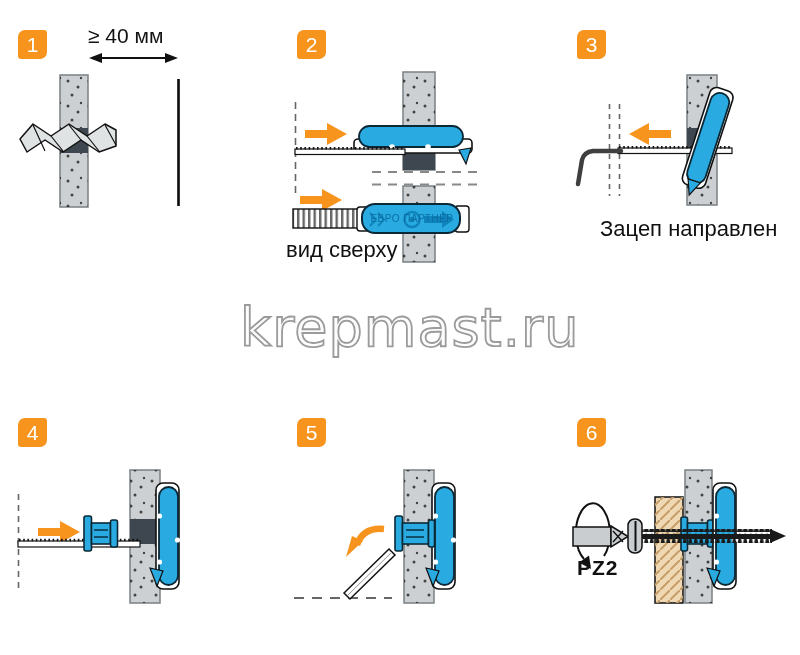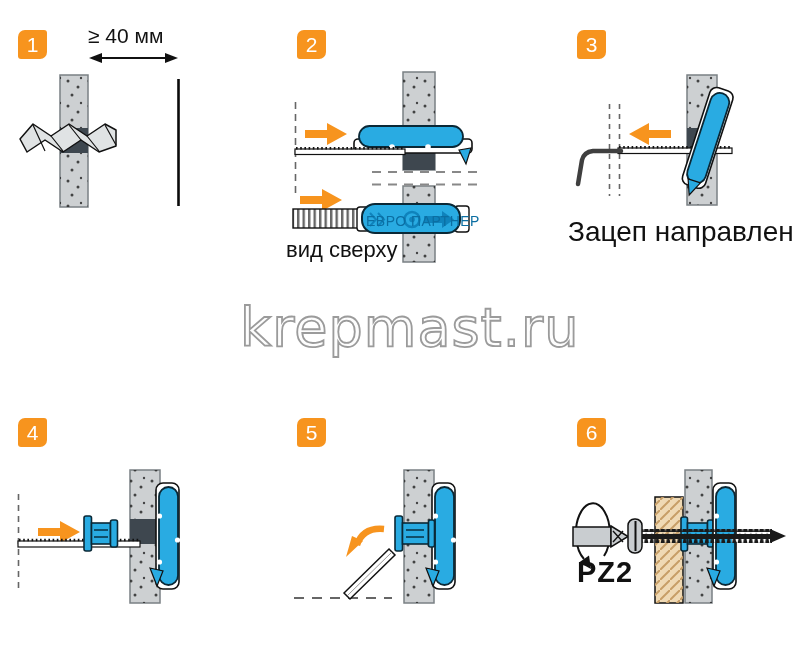--- a/index.html
+++ b/index.html
@@ -5,23 +5,23 @@
   html,body{margin:0;padding:0;background:#fff;}
   #sheet{position:relative;width:800px;height:655px;background:#fff;overflow:hidden;
          font-family:"Liberation Sans",sans-serif;color:#111;}
   svg{position:absolute;overflow:visible;}
   .badge{position:absolute;width:29px;height:29px;background:#F7941E;color:#fff;
          border-radius:7px 3px 7px 3px;display:flex;align-items:center;justify-content:center;
          font-size:21px;line-height:1;}
   .txt{position:absolute;white-space:nowrap;}
   .dim{font-size:21px;}
   .cap{font-size:22px;}
-  .cap3{font-size:28px;}
-  .pz{font-size:29px;font-weight:600;letter-spacing:1px;}
-  .brand{font-size:14px;color:#0B6EA2;letter-spacing:.5px;text-align:center;}
+  .cap3{font-size:22px;margin-left:32px;}
+  .pz{font-size:21px;font-weight:600;letter-spacing:1px;}
+  .brand{font-size:10px;color:#0B6EA2;letter-spacing:.5px;text-align:center;}
   #wm{position:absolute;left:240px;top:296px;width:320px;text-align:right;
       font-size:54px;letter-spacing:1px;color:#fdfdfd;
       -webkit-text-stroke:1.8px #9b9b9b;font-family:"DejaVu Sans",sans-serif;}
 </style>
 </head>
 <body>
 
 <div id="sheet">
 
   <svg style="left:0;top:0" width="266" height="280" viewBox="0 0 266 280">

